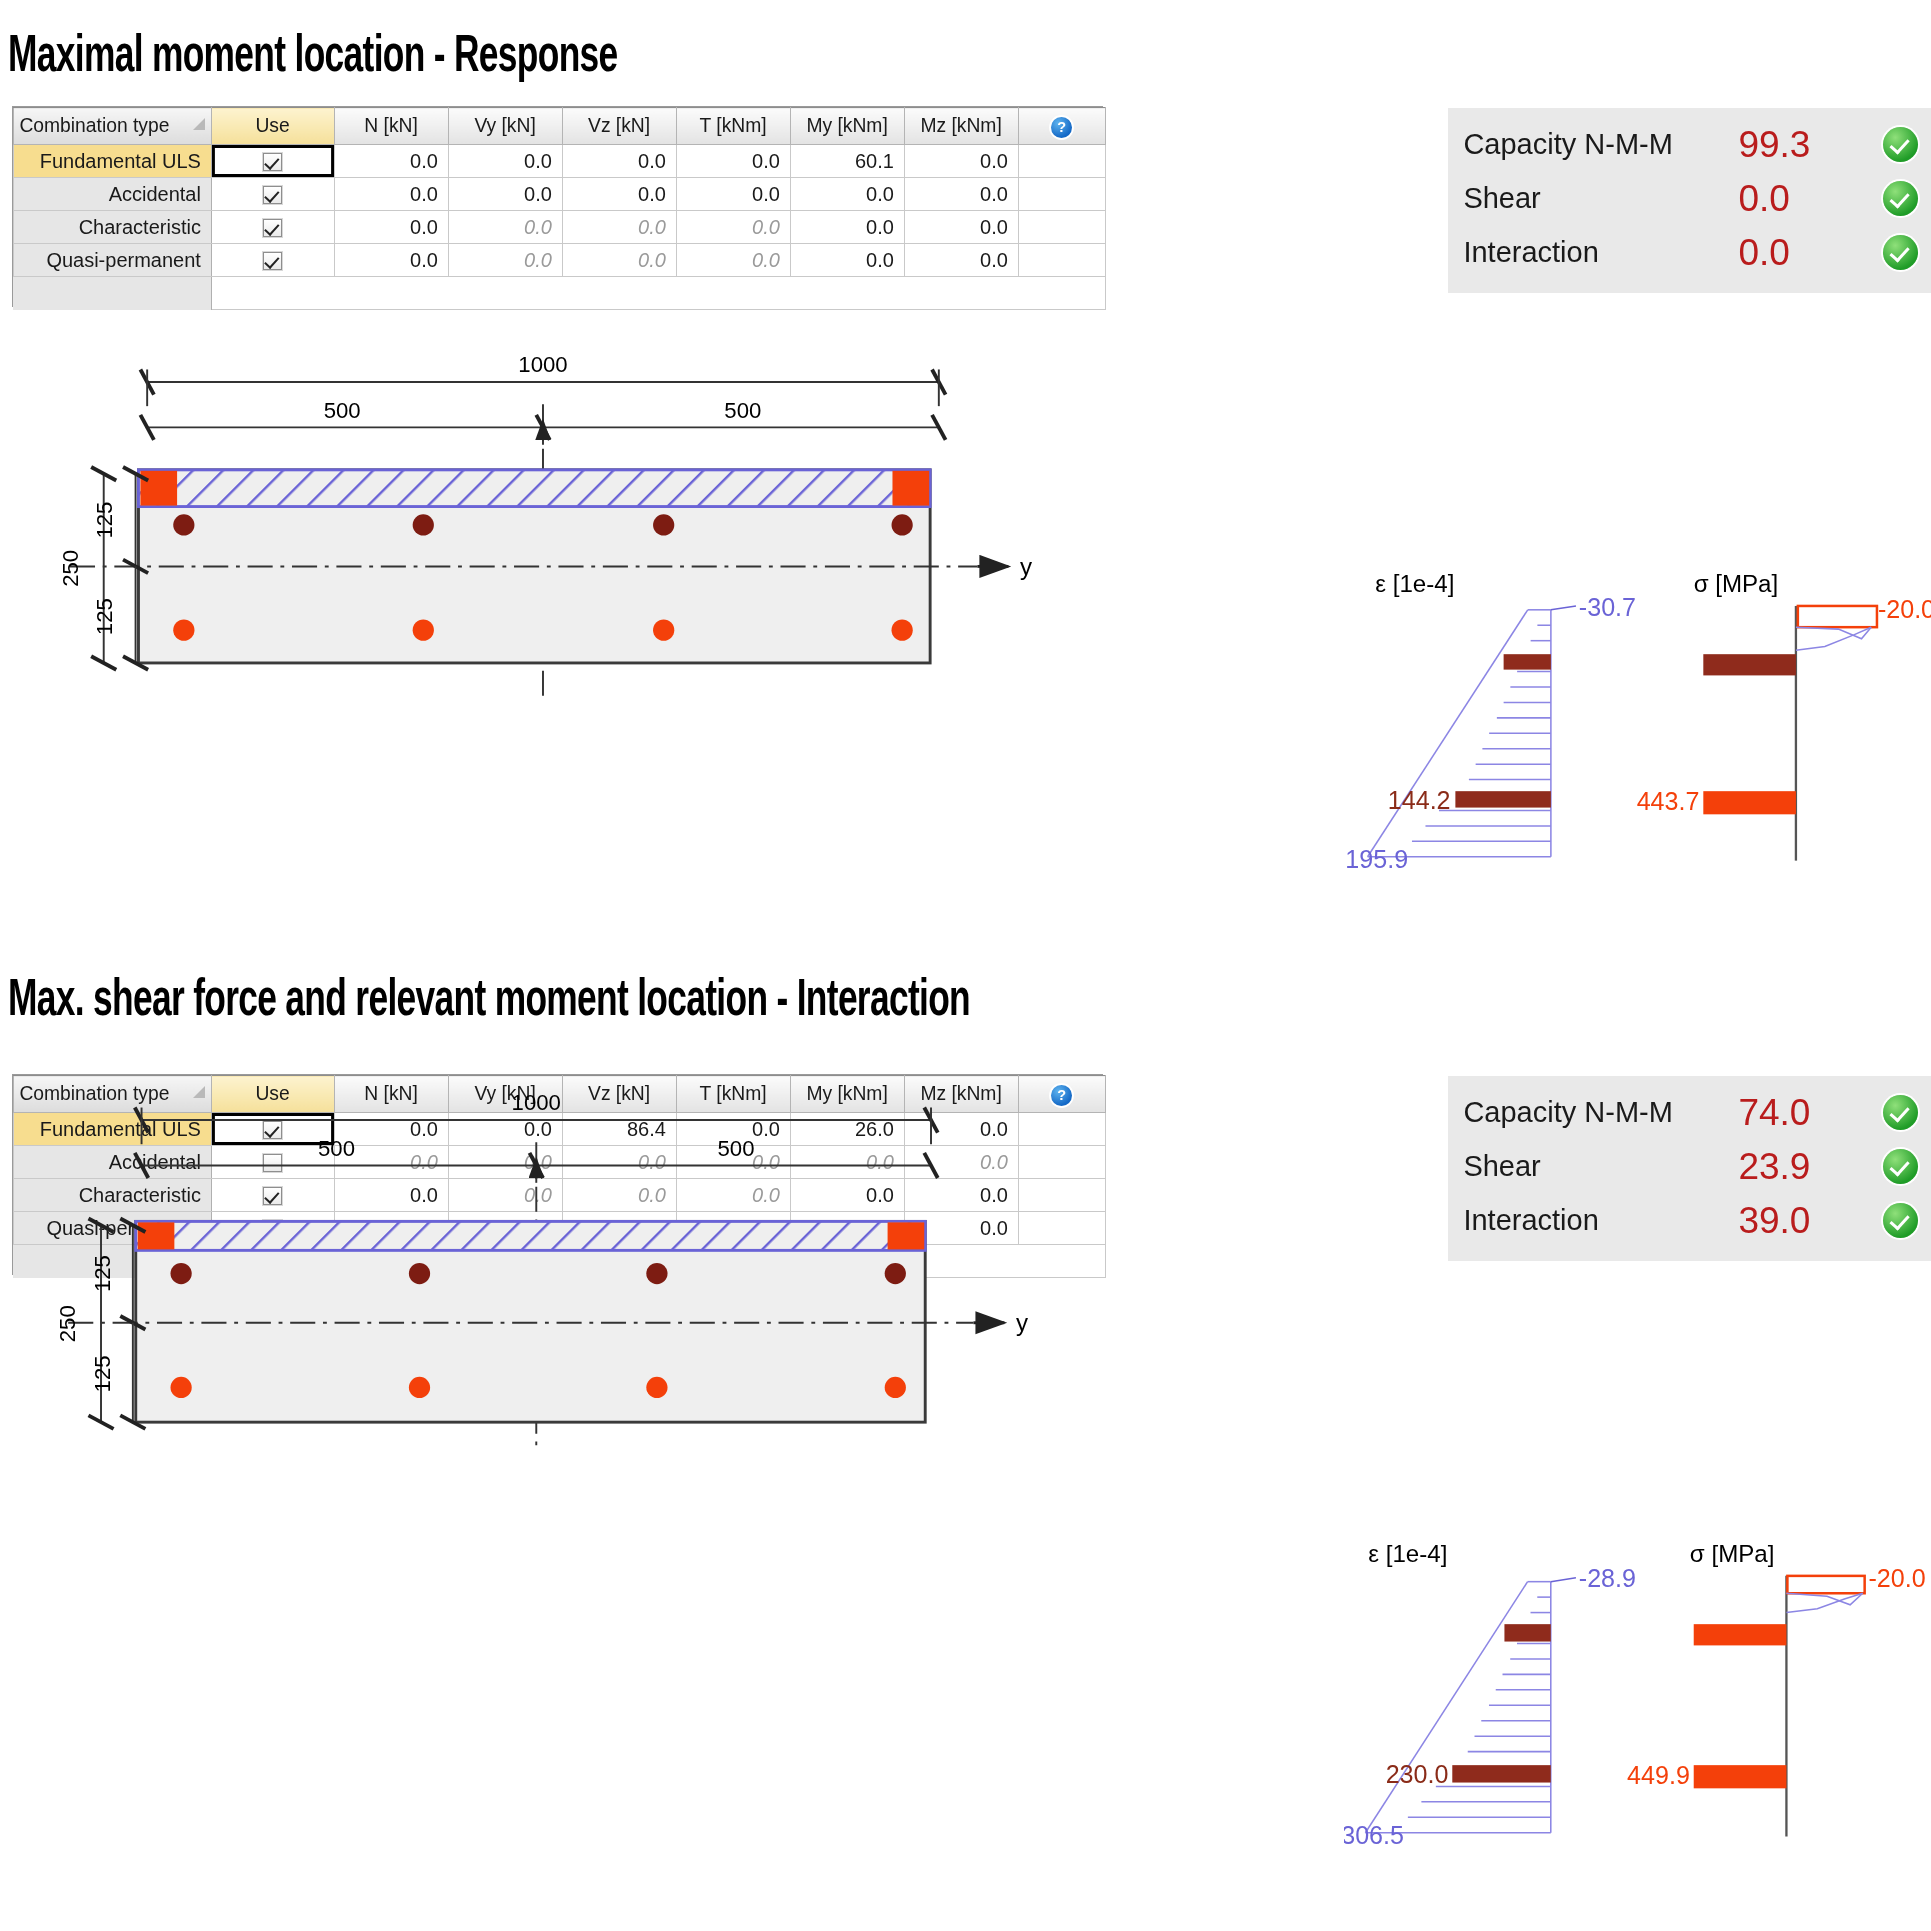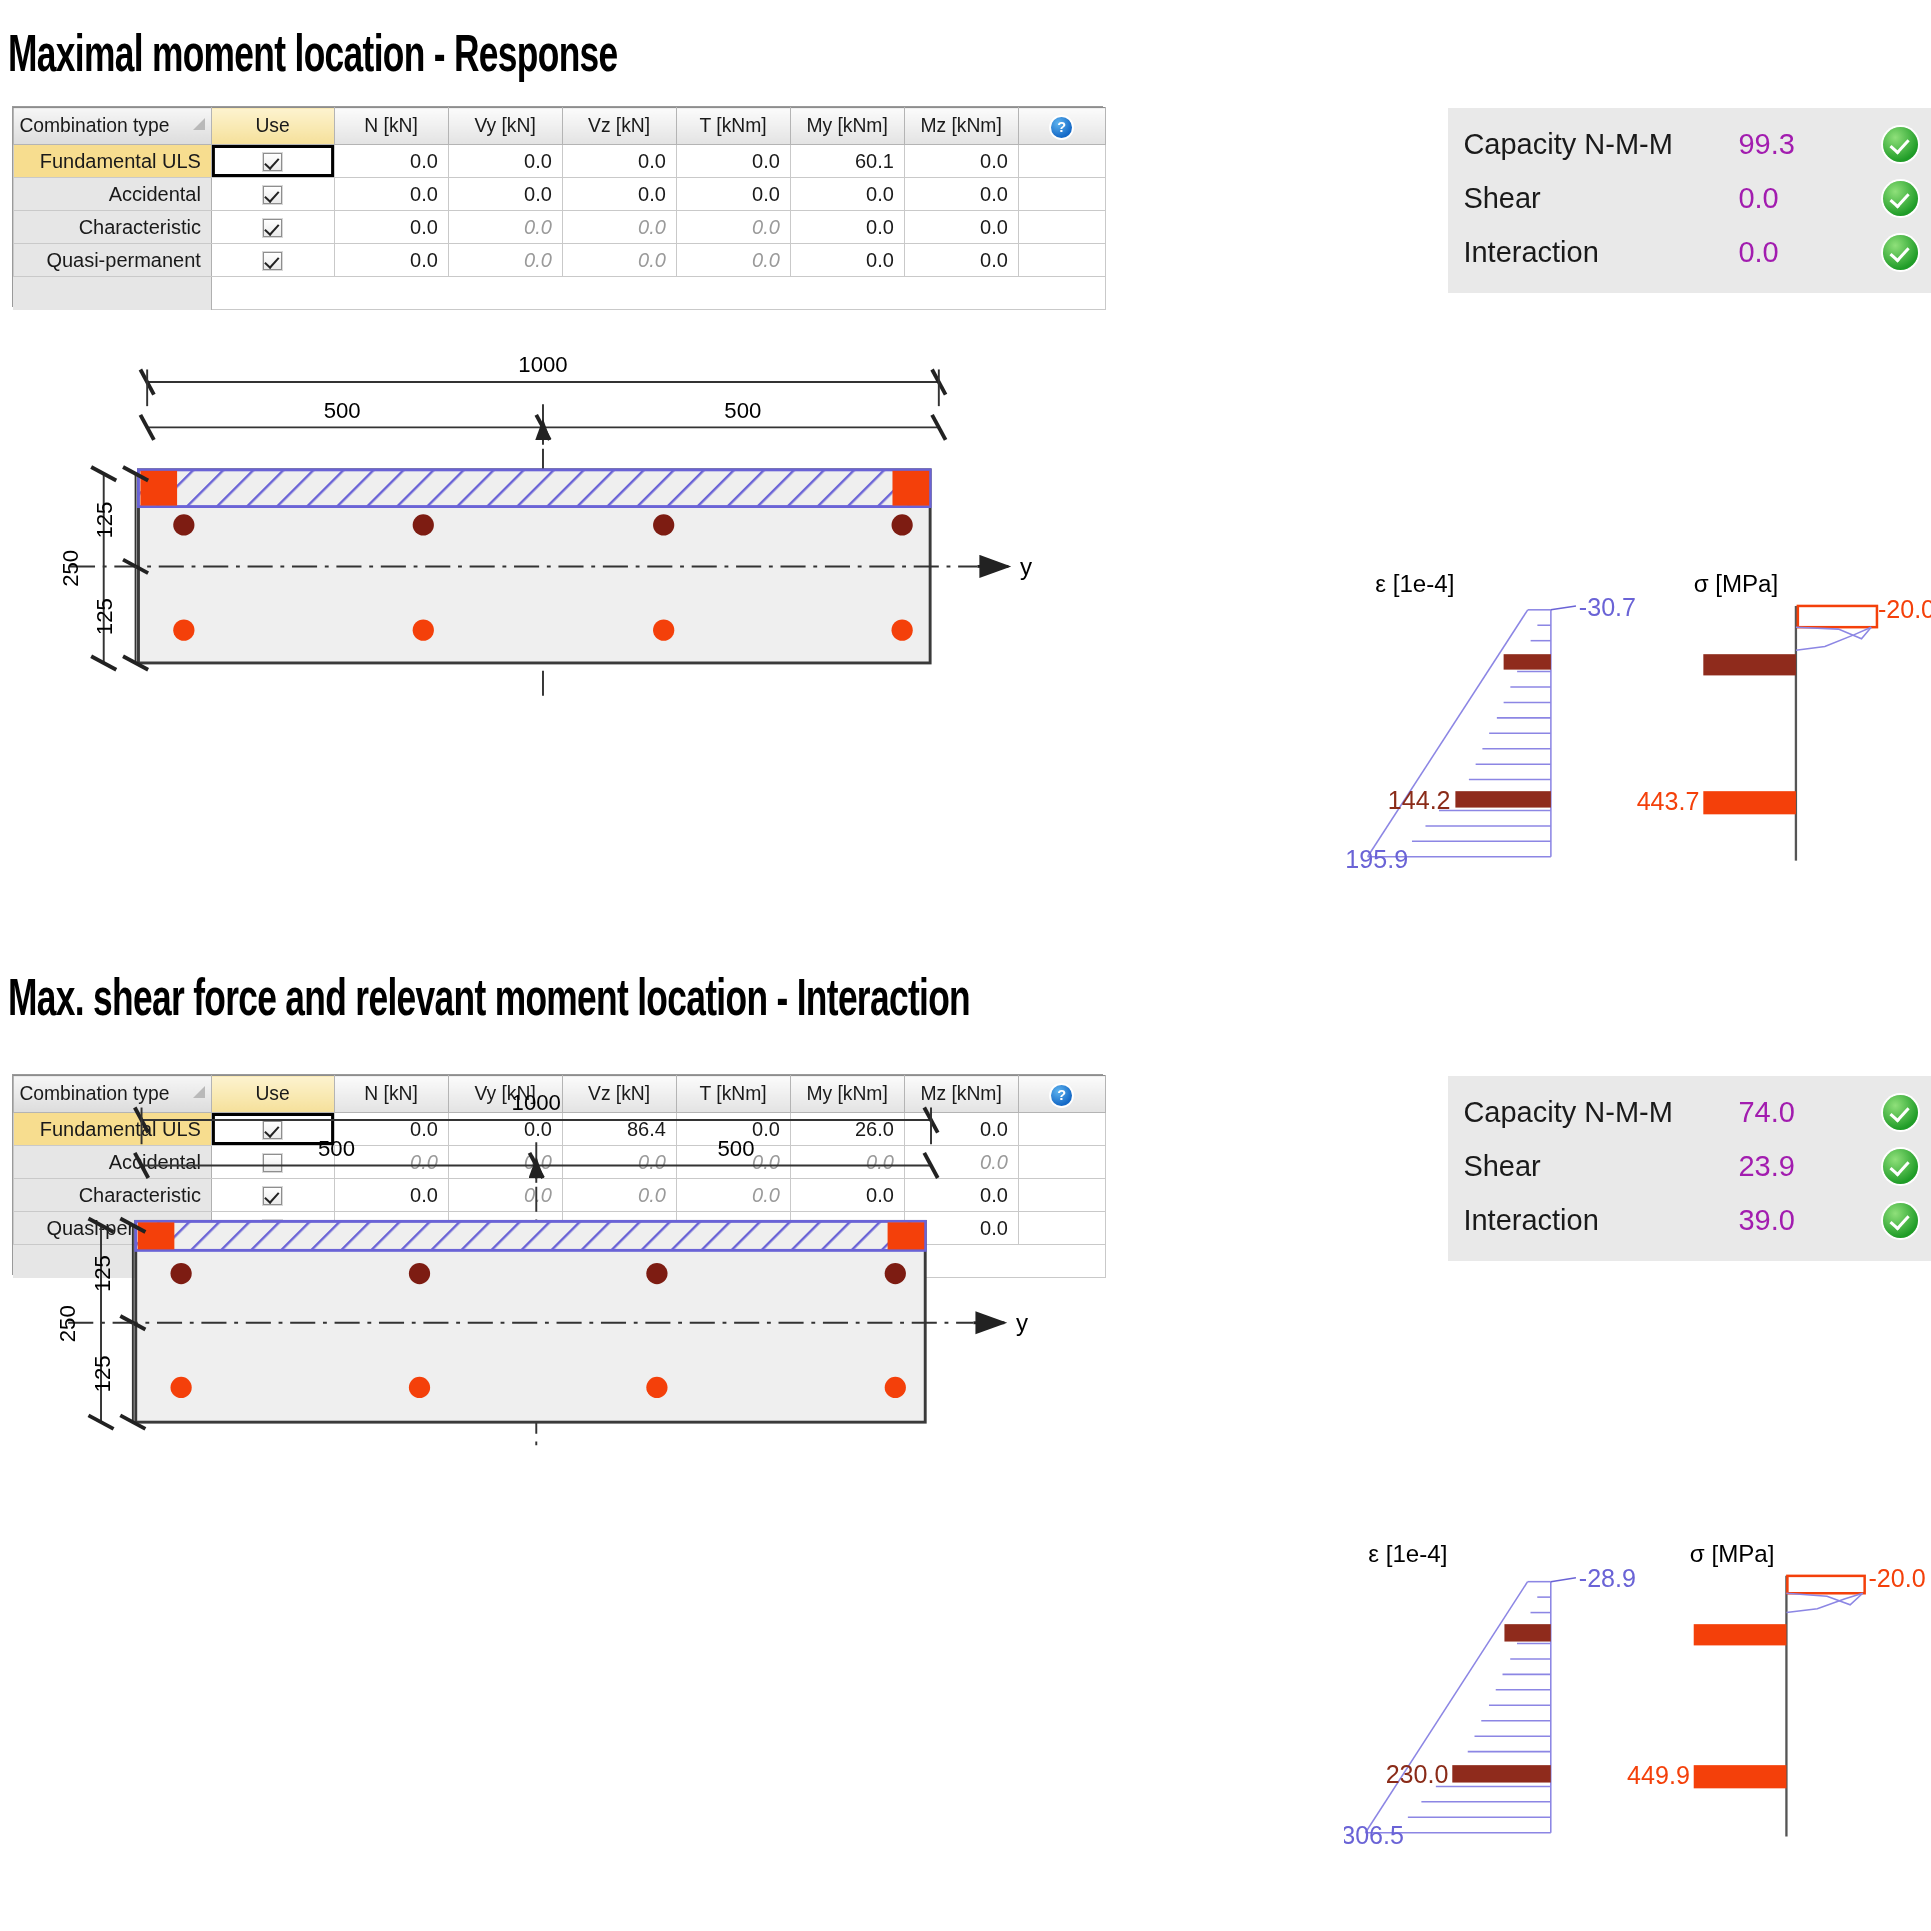--- a/index.html
+++ b/index.html
@@ -74,21 +74,21 @@
          transform:rotate(42deg); }
   .filler-row td { height:39px; border:none; background:#ffffff; }
   .filler-row td.type-cell { background:#cccccc; border:none; }
 
   
   .cap-panel { position:absolute; background:#e9e9e9; padding:9.7px 21px 13.5px 15.4px;margin-left:36px; }
   #cap-1 { left:1412px; top:108px; width:502px; }
   #cap-2 { left:1412px; top:1076px; width:502px; }
   .cap-row { display:flex; align-items:center; height:54px; }
   .cap-label { font-size:29px; color:#1a1a1a; width:275px; }
-  .cap-value { font-size:29px; color:#a21caf; width:145px; }
+  .cap-value { font-size:37px; color:#b91c1c; width:145px; }
   .cap-ok { width:35px; height:35px; border-radius:50%;
             background:radial-gradient(circle at 35% 30%,#8fe07a,#1f9c27 72%);
             position:relative; box-shadow:0 0 0 1.9px #ffffff; }
   .cap-ok::after { content:""; position:absolute; left:10.6px; top:7.7px;
             width:7.7px; height:15.4px; border:solid #fff; border-width:0 3.9px 3.9px 0;
             transform:rotate(42deg); }
 
   
   .draw { position:absolute;padding-left:12px; }
   #draw-1 { left:0; top:319px; width:1313px; height:406px; }

